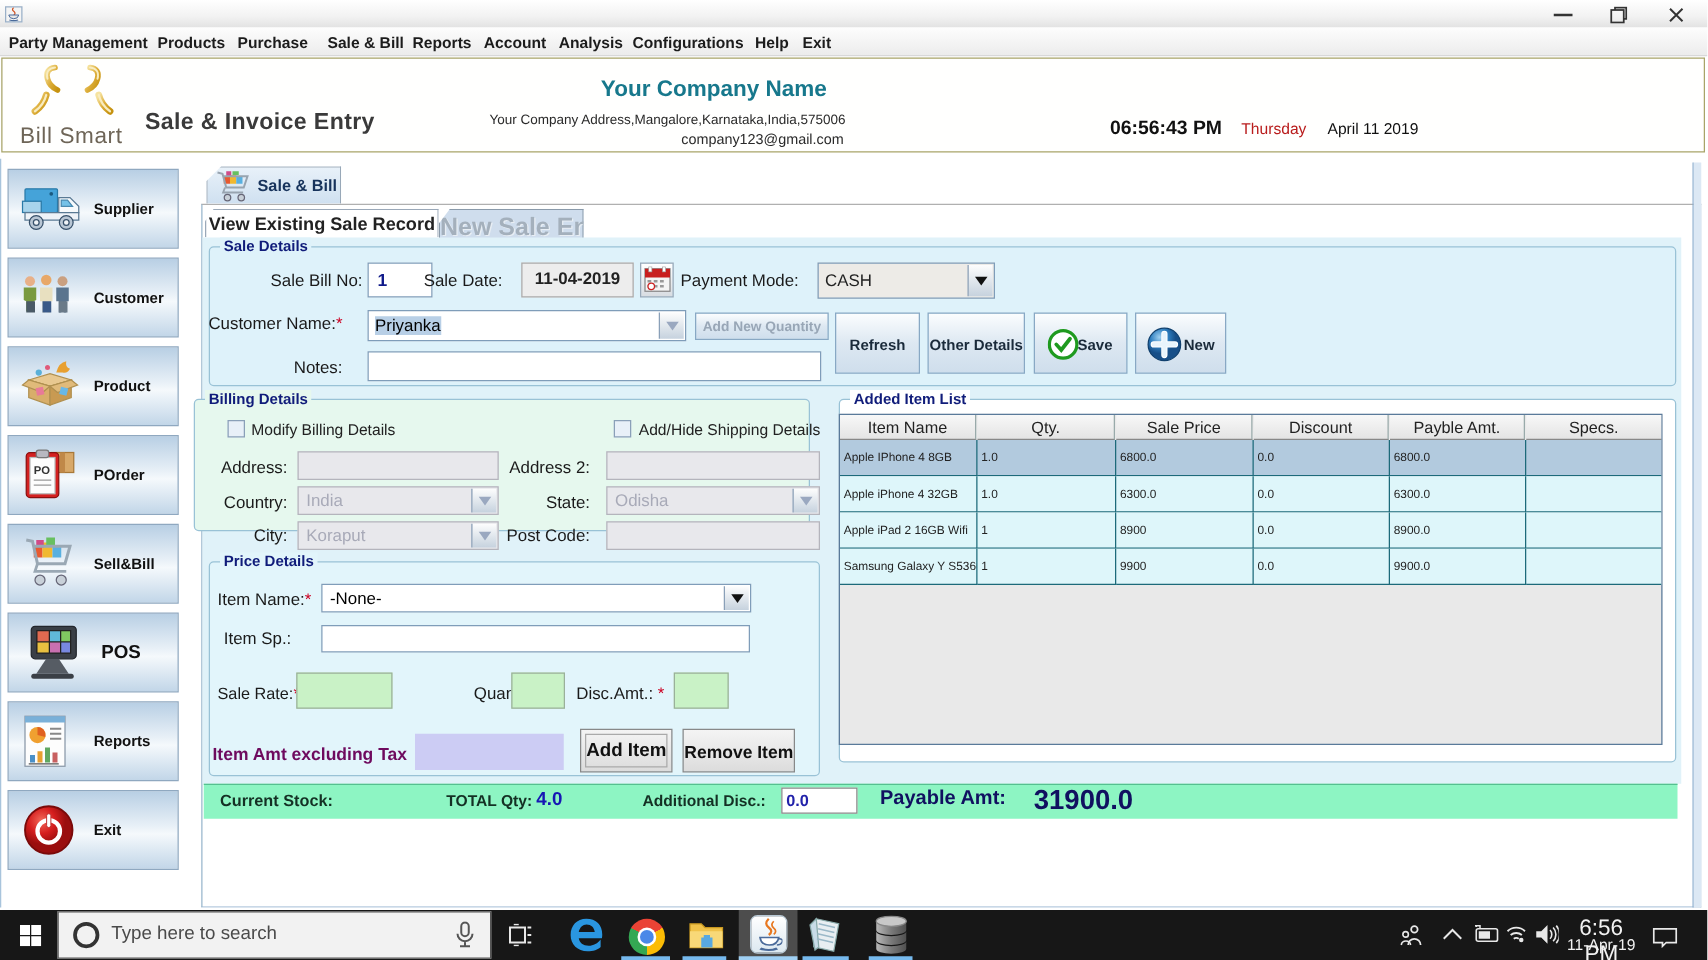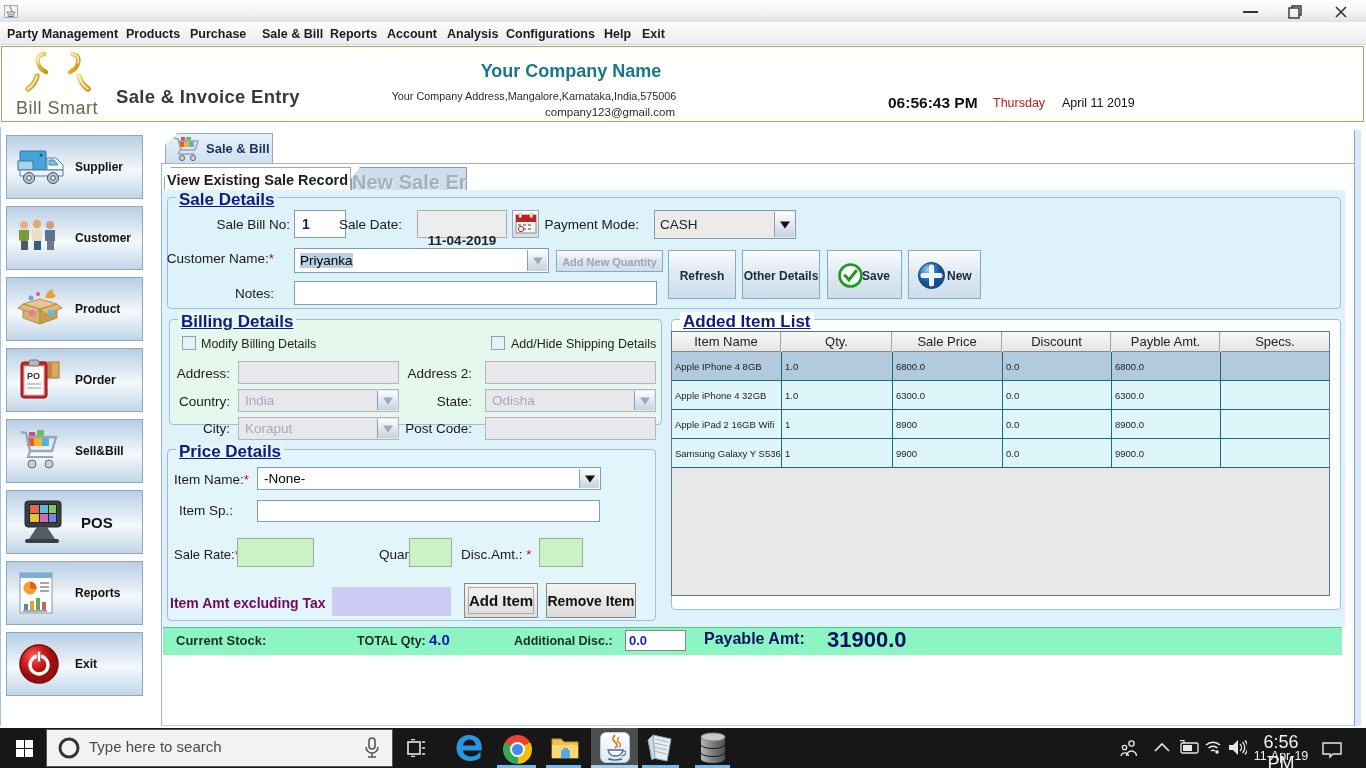--- a/index.html
+++ b/index.html
@@ -55,25 +55,25 @@
 #itab1 { left:164px; width:187px; background:#fff; border:1px solid #9aa8b8;
   border-bottom:none; color:#222; text-align:center; padding-top:4px; font-size:14.5px;
   clip-path:polygon(7px 0,100% 0,100% 100%,0 100%,0 10px); }
 #itab2 { left:351px; width:116px; height:25px; background:#cfdded; border:1px solid #8a9aaa;
   border-bottom:none; color:#a4b0bc; text-align:center; padding-top:3px;
   text-shadow:1px 1px 0 #e8eef4;
   clip-path:polygon(9px 0,100% 0,100% 100%,0 100%,0 12px); }
 
 
 .gbox { border:1px solid #99c2d6; border-radius:4px; }
-.gtitle { position:absolute; top:-8px; left:8px; font-weight:bold; font-size:17px;
-  color:#101c7a; padding:0 3px;text-decoration:underline; }
+.gtitle { position:absolute; top:-8px; left:8px; font-weight:bold; font-size:12px;
+  color:#101c7a; padding:0 3px; }
 #gsale { left:167px; top:197px; width:1174px; height:112px; background:#def2fa; }
 #gsale .gtitle { background:#def2fa; }
-#gbill { left:169px; top:319px; width:493px; height:106px; background:#e6f8ee; }
+#gbill { left:155px; top:319px; width:493px; height:106px; background:#e6f8ee; }
 #gbill .gtitle { background:#e6f8ee; }
 #gprice { left:167px; top:449px; width:489px; height:172px; background:#e2f5fb; }
 #gprice .gtitle { background:#e2f5fb; }
 #gitems { left:671px; top:319px; width:670px; height:291px; background:#fff; }
 #gitems .gtitle { background:#fff; }
 
 .flabel { position:absolute; font-size:13.5px; color:#1a1a1a; text-align:right; white-space:nowrap; }
 .itab, .btn { white-space:nowrap; }
 .red { color:#cc0022; }
 .tbox { position:absolute; background:#fff; border:1px solid #7f9db9; }
@@ -316,21 +316,21 @@
 
   <div id="gsale" class="abs gbox">
       <span class="gtitle">Sale Details</span>
     </div>
   <div class="abs flabel" style="left:190px;top:217px;width:100px;">Sale Bill No:</div>
   <div class="tbox" style="left:294px;top:210px;width:52px;height:28px;
     font-weight:bold;color:#101a8a;font-size:14px;padding:5px 0 0 7px;">1</div>
   <div class="abs flabel" style="left:330px;top:217px;width:72px;">Sale Date:</div>
   <div class="tbox" style="left:417px;top:210px;width:90px;height:28px;background:#ededed;
     border-color:#aaa;font-weight:bold;font-size:13.5px;color:#222;text-align:center;
-    padding-top:22px;">11-04-2019</div>
+    padding-top:4px;">11-04-2019</div>
   <div class="abs" id="calbtn" style="left:512px;top:210px;width:27px;height:28px;
     background:linear-gradient(#fff,#d8dde2); border:1px solid #98a8b8;">
     <svg style="position:absolute;left:2px;top:2px;" width="22" height="22" viewBox="0 0 22 22">
       <rect x="1" y="2" width="20" height="18" fill="#f4f4f4" stroke="#888"></rect>
       <rect x="1" y="2" width="20" height="7" fill="#c81e1e"></rect>
       <rect x="4" y="0.5" width="2.5" height="4" fill="#fff" stroke="#999" stroke-width="0.5"></rect>
       <rect x="15" y="0.5" width="2.5" height="4" fill="#fff" stroke="#999" stroke-width="0.5"></rect>
       <g fill="#999">
           <rect x="3" y="11" width="3" height="2"></rect>
           <rect x="8" y="11" width="3" height="2"></rect>

